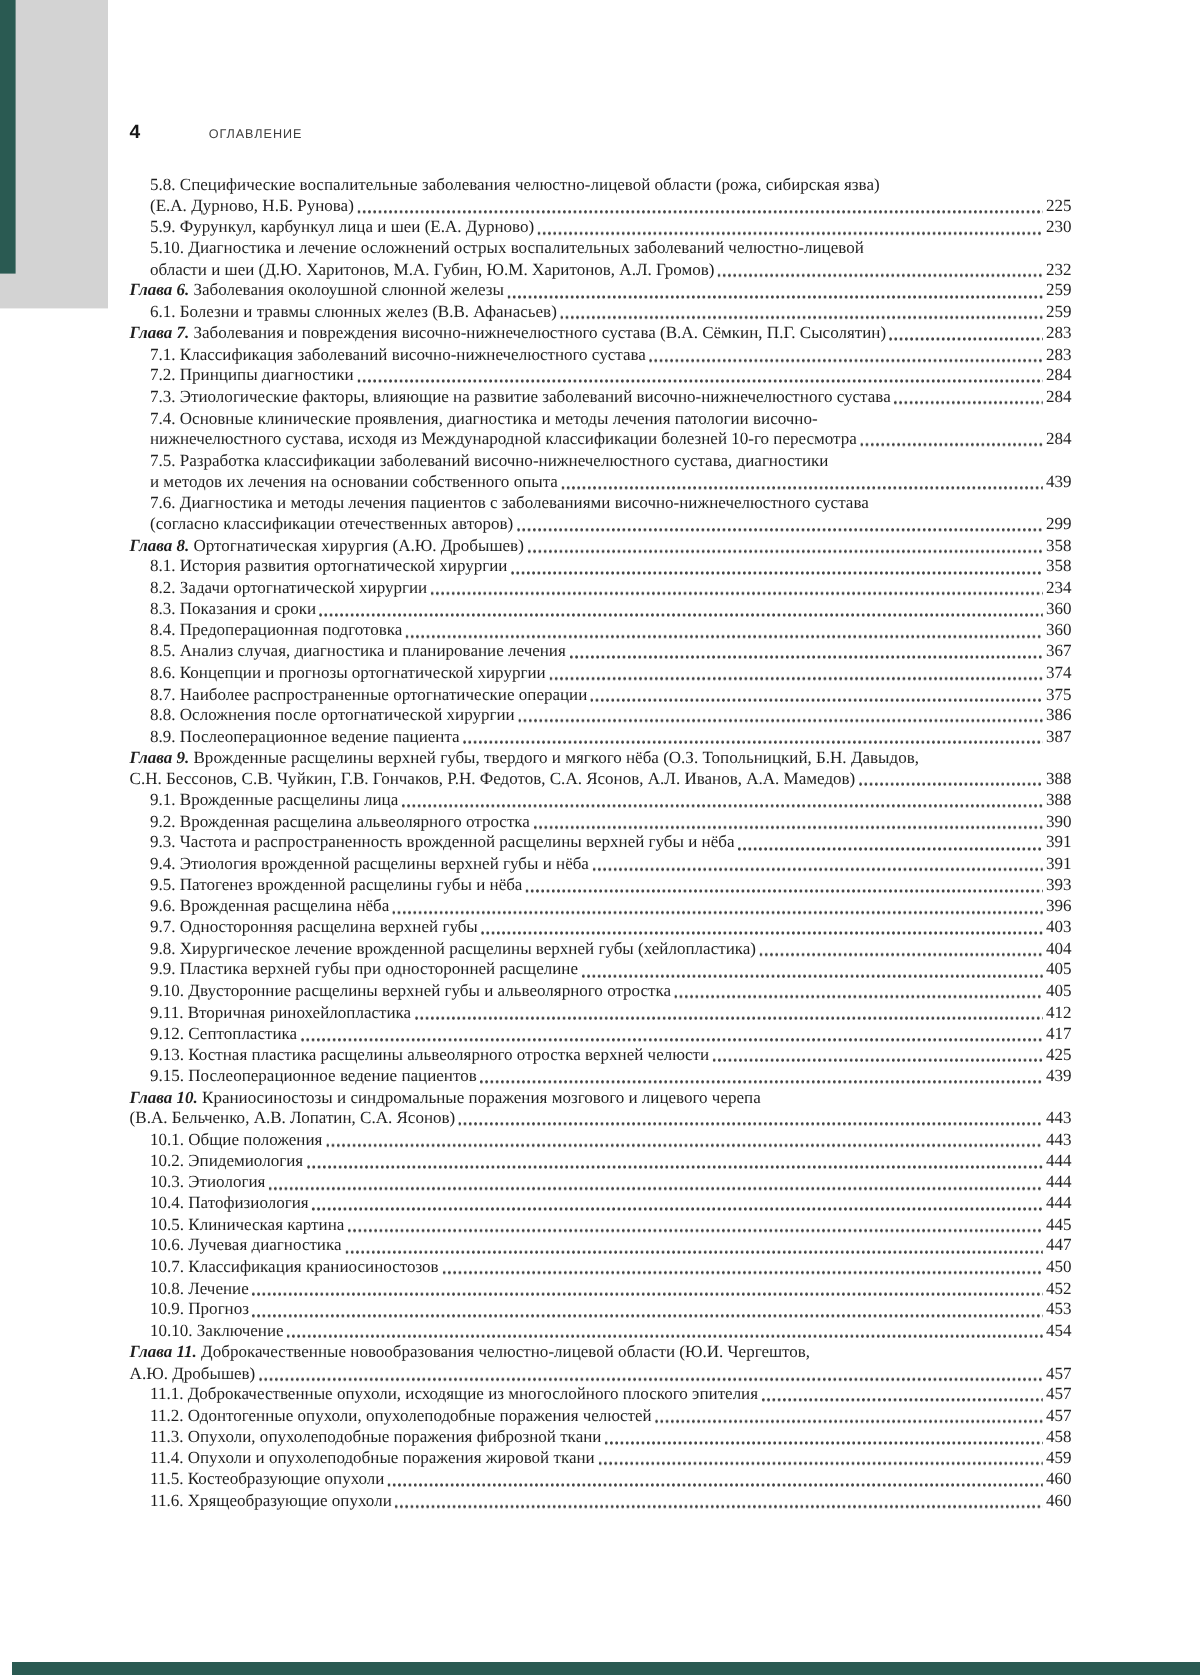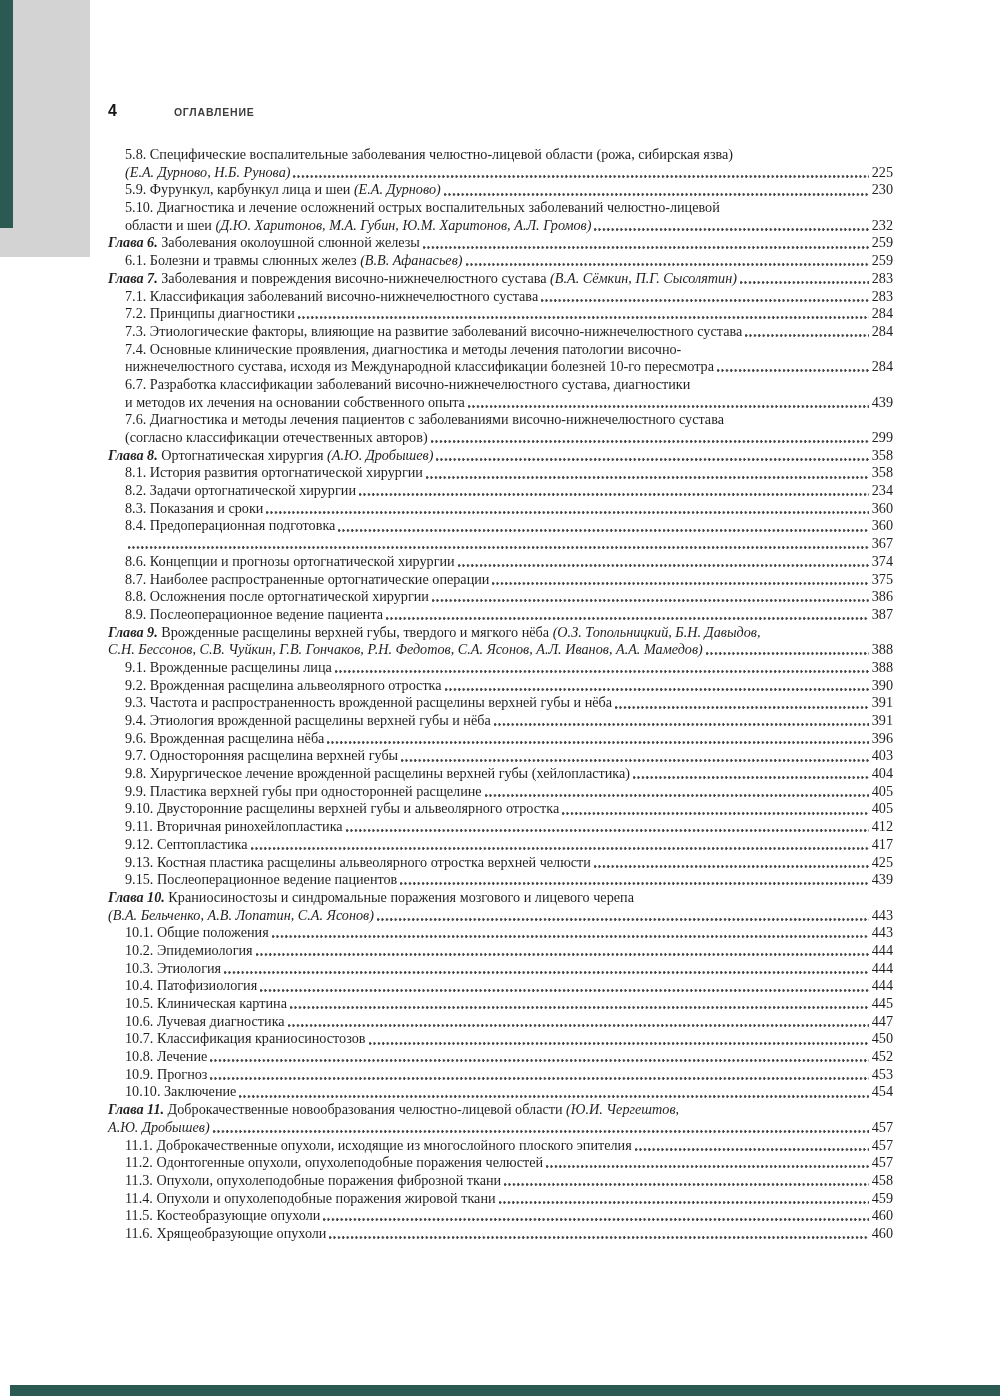--- a/index.html
+++ b/index.html
@@ -28,33 +28,33 @@
   .content{
     position:absolute;left:108px;top:102px;width:785px;
   }
   .hdr{display:flex;align-items:baseline;height:18px;}
   .hdr .num{
     font-family:"Liberation Sans","DejaVu Sans",sans-serif;
     font-weight:700;font-size:16px;color:#161616;
   }
   .hdr .ttl{
     font-family:"Liberation Sans","DejaVu Sans",sans-serif;
-    font-weight:700;font-size:10.5px;letter-spacing:.8px;
+    font-weight:400;font-size:10.5px;letter-spacing:.8px;
     color:#3c3c3c;margin-left:57px;
   }
   .toc{margin-top:26px;}
   .row{
     display:flex;
     height:17.7px;line-height:17.7px;
     font-size:14.2px;white-space:nowrap;
   }
   .row.ind{padding-left:17px;}
   .txt{flex:0 0 auto;}
   .seg-b{font-weight:700;font-style:italic;}
-  .seg-i{font-style:italic;}
+  .seg-i{}
   .lead{flex:1 1 auto;position:relative;margin:0 2px;min-width:8px;}
   .lead::before{
     content:"";position:absolute;left:1px;right:1px;bottom:3.5px;height:3px;
     background-image:radial-gradient(circle at 1.1px 1.5px,#424242 1.05px,rgba(0,0,0,0) 1.45px);
     background-size:4.4px 3px;background-repeat:repeat-x;
   }
   .pg{flex:0 0 auto;}
 </style>
 </head>
 <body>
@@ -123,21 +123,21 @@
         </div>
         <div class="row ind">
           <span class="txt"><span class="seg-n">7.4. Основные клинические проявления, диагностика и методы лечения патологии височно-</span></span>
         </div>
         <div class="row ind">
           <span class="txt"><span class="seg-n">нижнечелюстного сустава, исходя из Международной классификации болезней 10-го пересмотра </span></span>
           <span class="lead"></span>
           <span class="pg">284</span>
         </div>
         <div class="row ind">
-          <span class="txt"><span class="seg-n">6.7. Разработка классификации заболеваний височно-нижнечелюстного сустава, диагностики</span></span>
+          <span class="txt"><span class="seg-n">7.5. Разработка классификации заболеваний височно-нижнечелюстного сустава, диагностики</span></span>
         </div>
         <div class="row ind">
           <span class="txt"><span class="seg-n">и методов их лечения на основании собственного опыта</span></span>
           <span class="lead"></span>
           <span class="pg">439</span>
         </div>
         <div class="row ind">
           <span class="txt"><span class="seg-n">7.6. Диагностика и методы лечения пациентов с заболеваниями височно-нижнечелюстного сустава</span></span>
         </div>
         <div class="row ind">
@@ -164,20 +164,21 @@
           <span class="txt"><span class="seg-n">8.3. Показания и сроки</span></span>
           <span class="lead"></span>
           <span class="pg">360</span>
         </div>
         <div class="row ind">
           <span class="txt"><span class="seg-n">8.4. Предоперационная подготовка</span></span>
           <span class="lead"></span>
           <span class="pg">360</span>
         </div>
         <div class="row ind">
+          <span class="txt"><span class="seg-n">8.5. Анализ случая, диагностика и планирование лечения </span></span>
           <span class="lead"></span>
           <span class="pg">367</span>
         </div>
         <div class="row ind">
           <span class="txt"><span class="seg-n">8.6. Концепции и прогнозы ортогнатической хирургии </span></span>
           <span class="lead"></span>
           <span class="pg">374</span>
         </div>
         <div class="row ind">
           <span class="txt"><span class="seg-n">8.7. Наиболее распространенные ортогнатические операции </span></span>
@@ -214,20 +215,25 @@
         </div>
         <div class="row ind">
           <span class="txt"><span class="seg-n">9.3. Частота и распространенность врожденной расщелины верхней губы и нёба </span></span>
           <span class="lead"></span>
           <span class="pg">391</span>
         </div>
         <div class="row ind">
           <span class="txt"><span class="seg-n">9.4. Этиология врожденной расщелины верхней губы и нёба</span></span>
           <span class="lead"></span>
           <span class="pg">391</span>
+        </div>
+        <div class="row ind">
+          <span class="txt"><span class="seg-n">9.5. Патогенез врожденной расщелины губы и нёба</span></span>
+          <span class="lead"></span>
+          <span class="pg">393</span>
         </div>
         <div class="row ind">
           <span class="txt"><span class="seg-n">9.6. Врожденная расщелина нёба</span></span>
           <span class="lead"></span>
           <span class="pg">396</span>
         </div>
         <div class="row ind">
           <span class="txt"><span class="seg-n">9.7. Односторонняя расщелина верхней губы </span></span>
           <span class="lead"></span>
           <span class="pg">403</span>

